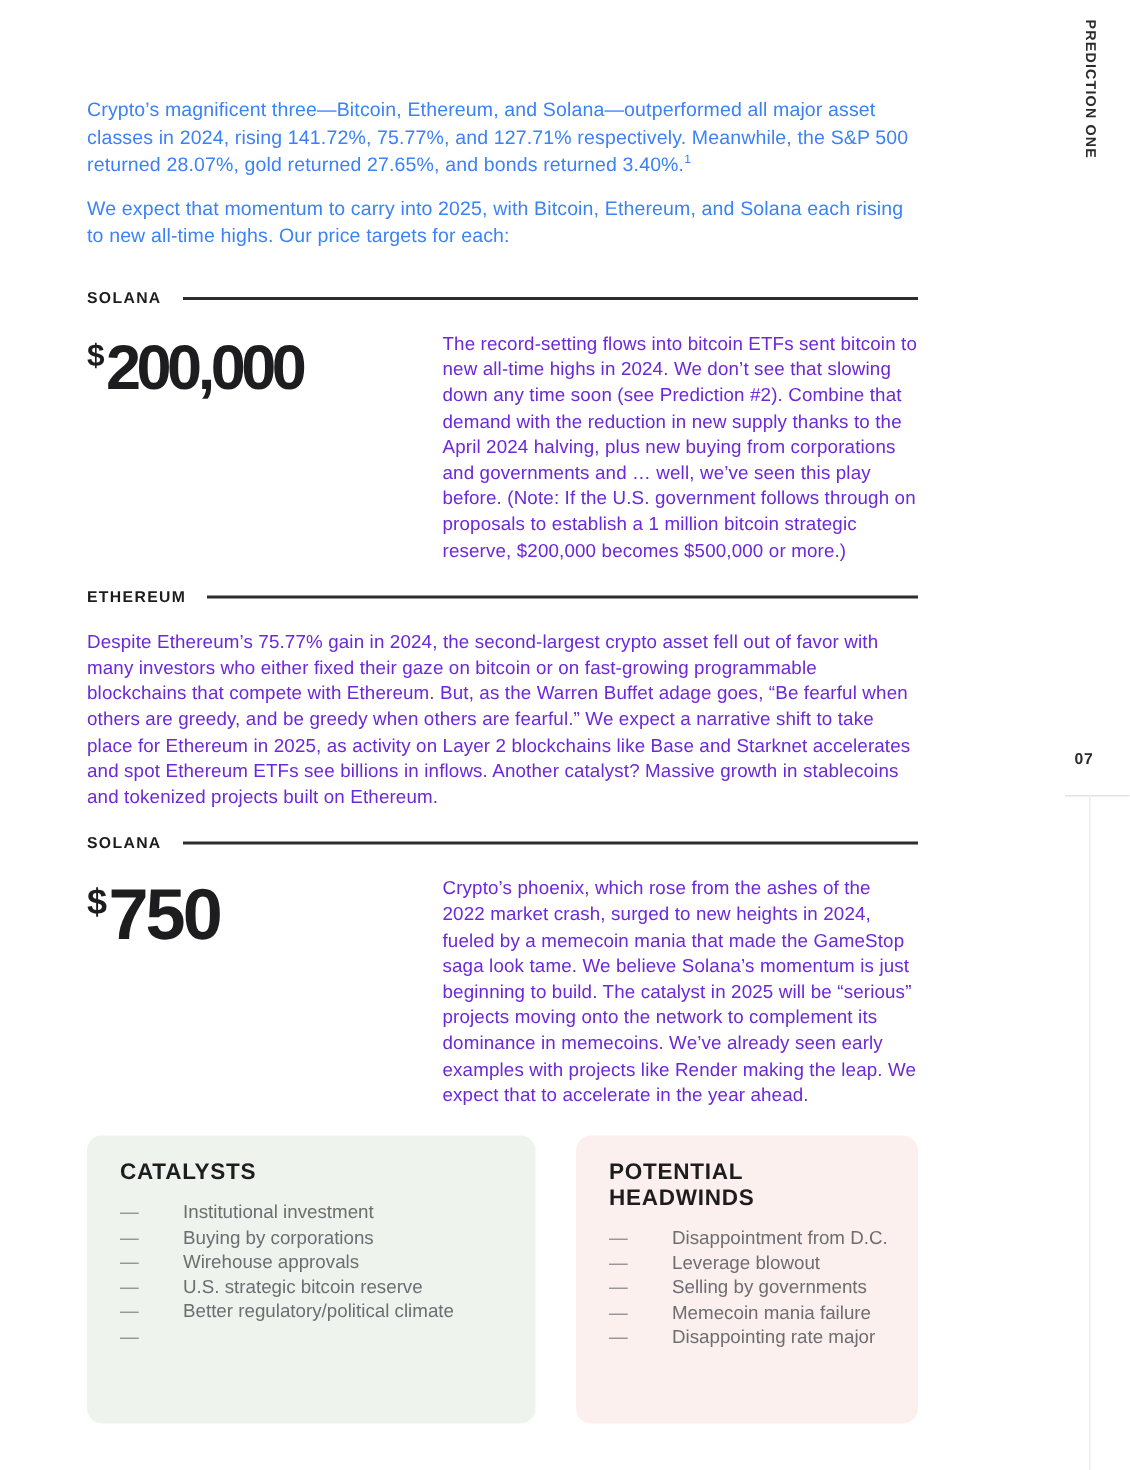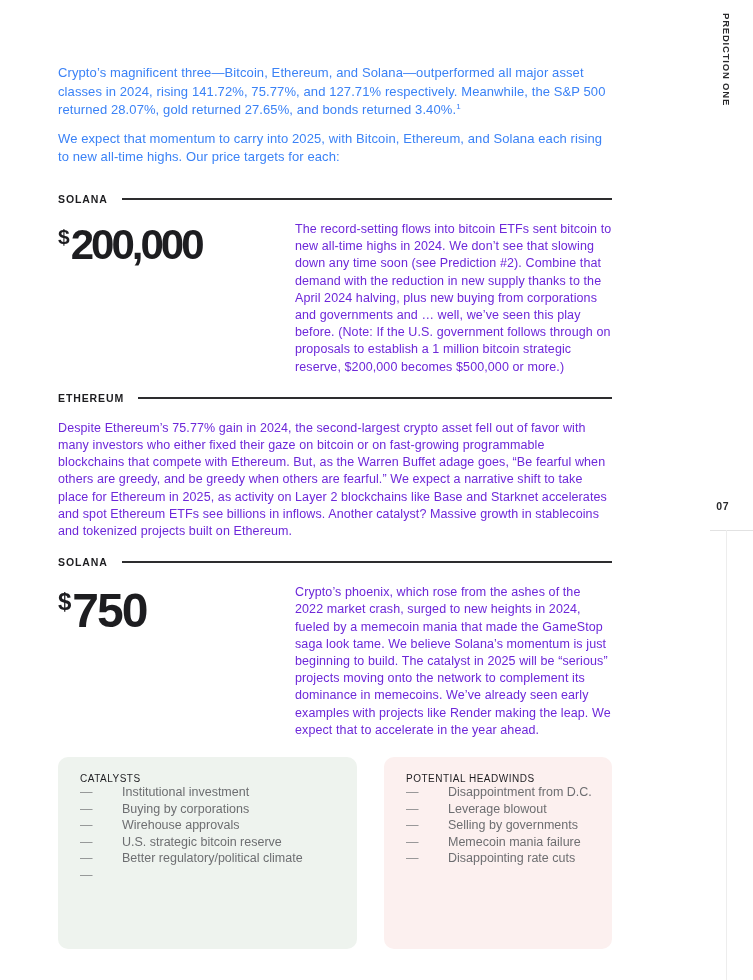--- a/index.html
+++ b/index.html
@@ -40,21 +40,21 @@
   .body-text{
     flex:1;font-size:12.5px;line-height:17.2px;color:#6d28d9;
     letter-spacing:.1px;padding-top:3px;
   }
 
   
   .boxes{display:flex;gap:27px;margin-top:18px;}
   .box{border-radius:10px;box-sizing:border-box;min-height:192px;padding:16px 18px 16px 22px;}
   .box-0{width:299px;}
   .box-1{width:228px;}
-  .box-title{font-size:10px;font-weight:normal;letter-spacing:.5px;color:#1d1d20;}
+  .box-title{font-size:15px;font-weight:bold;letter-spacing:.5px;color:#1d1d20;margin-bottom:10px;}
   .box-list{margin:0;padding:0;list-style:none;}
   .box-item{display:flex;font-size:12.5px;line-height:16.5px;color:#6d6e71;}
   .box-item .dash{width:42px;flex-shrink:0;color:#8a8b8d;}
 
   
   .vertical-label{
     position:absolute;top:13px;right:21px;
     writing-mode:vertical-rl;
     font-size:9.5px;font-weight:bold;letter-spacing:.8px;color:#2a2a2c;
   }
@@ -161,21 +161,21 @@
         <li class="box-item">
             <span class="dash">—</span>
             <span>Selling by governments</span>
           </li>
         <li class="box-item">
             <span class="dash">—</span>
             <span>Memecoin mania failure</span>
           </li>
         <li class="box-item">
             <span class="dash">—</span>
-            <span>Disappointing rate cuts</span>
+            <span>Disappointing rate major</span>
           </li>
       </ul>
     </div>
 
   </div>
 
 </div>
 
 <div class="vertical-label">PREDICTION ONE</div>
 <div class="page-number">07</div>

